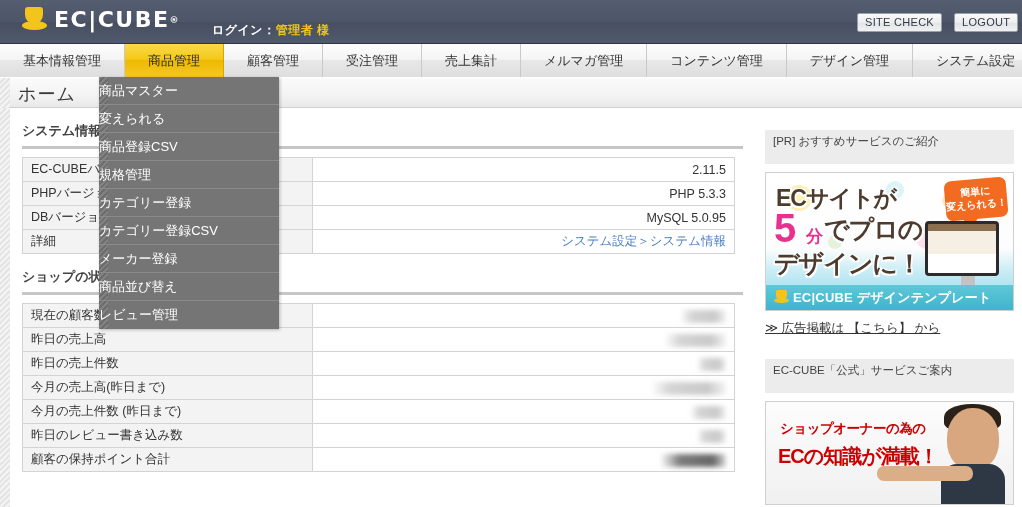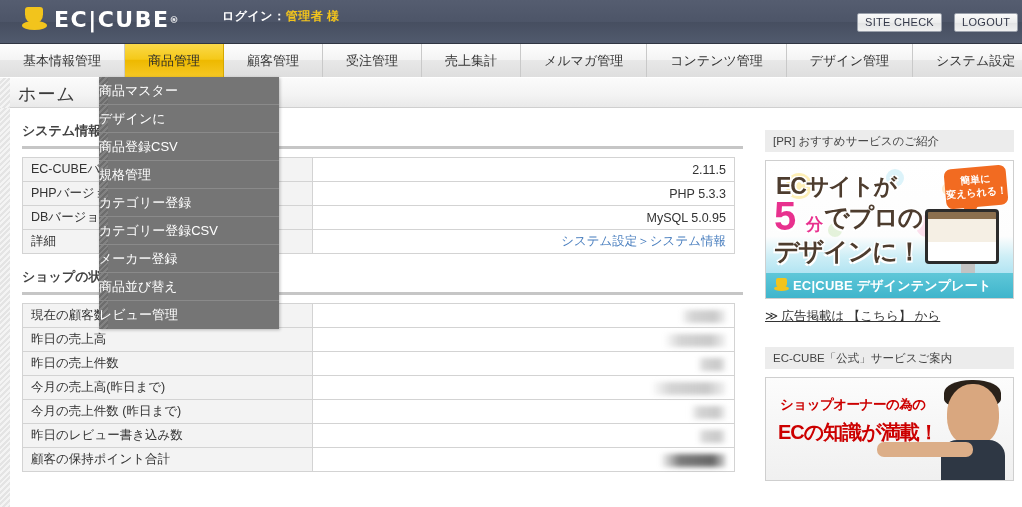--- a/index.html
+++ b/index.html
@@ -30,24 +30,23 @@
     position: absolute; left: 3px; top: 0; width: 18px; height: 16px;
     background: #f2c41c; border-radius: 3px 3px 40% 40% / 3px 3px 55% 55%;
   }
   #logo-text {
     color: #ffffff; font-size: 22px; font-weight: bold;
     letter-spacing: 1.5px; line-height: 26px;
     font-family: "DejaVu Sans", sans-serif;
   }
   #logo-text .reg { font-size: 9px; vertical-align: bottom; }
   #login-label {
-    position: absolute; left: 212px; top: 8px;
+    position: absolute; left: 212px; top: 22px;
     color: #ffffff; font-size: 12px; font-weight: bold;
     letter-spacing: .5px;
-    margin-left: 10px;
   }
   #login-label .name { color: #f2c41c; }
   .hdr-btn {
     position: absolute; top: 13px; height: 19px;
     background: linear-gradient(to bottom, #fbfbfb 0%, #eceded 50%, #e2e3e4 51%, #f0f1f1 100%);
     border: 1px solid #9aa0ab; border-radius: 2px;
     color: #34394a; font-size: 11px; line-height: 17px;
     padding: 0 7px; letter-spacing: .3px; cursor: pointer;
     font-family: "Liberation Sans", sans-serif;
   }
@@ -156,21 +155,21 @@
   .blur.dark {
     background: linear-gradient(to right, rgba(150,150,150,0) 0%, rgba(110,110,110,.9) 30%, rgba(95,95,95,.95) 80%, rgba(160,160,160,.4) 100%);
   }
 
   
   #sidebar {
     position: absolute; left: 757px; top: 108px; width: 265px; height: 399px;
     background: #ffffff;
   }
   .side-head {
-    margin: 22px 8px 0 8px; height: 22px; line-height: 22px;
+    margin: 22px 8px 0 8px; height: 34px; line-height: 22px;
     background: #ececec; color: #444444; font-size: 11.5px;
     padding-left: 8px;
   }
   #pr-banner {
     position: relative;
     margin: 8px 8px 0 8px; width: 249px; height: 139px;
     border: 1px solid #cfcfcf; overflow: hidden;
     background: linear-gradient(to bottom, #ffffff 0%, #fdfdfd 55%, #cdeef6 70%, #a4dff0 88%, #7fd0e8 100%);
   }
   .bubble {
@@ -343,21 +342,21 @@
           <td class="val"><span class="blur dark" style="width: 66px;"></span></td>
         </tr>
       </tbody>
   </table>
 
 </div>
 
 <div id="dropdown">
   <div class="ddstripe"></div>
   <div class="dditem">商品マスター</div>
-  <div class="dditem">デザインに</div>
+  <div class="dditem">変えられる</div>
   <div class="dditem">商品登録CSV</div>
   <div class="dditem">規格管理</div>
   <div class="dditem">カテゴリー登録</div>
   <div class="dditem">カテゴリー登録CSV</div>
   <div class="dditem">メーカー登録</div>
   <div class="dditem">商品並び替え</div>
   <div class="dditem">レビュー管理</div>
 </div>
 
 <div id="sidebar">

